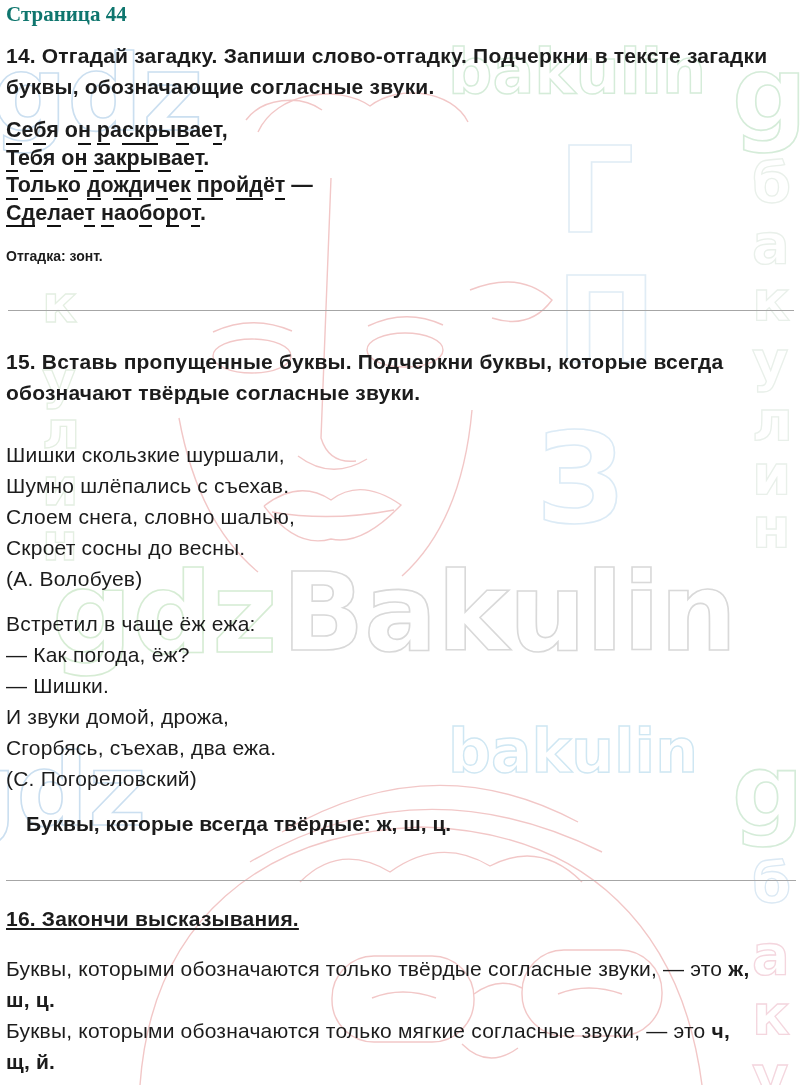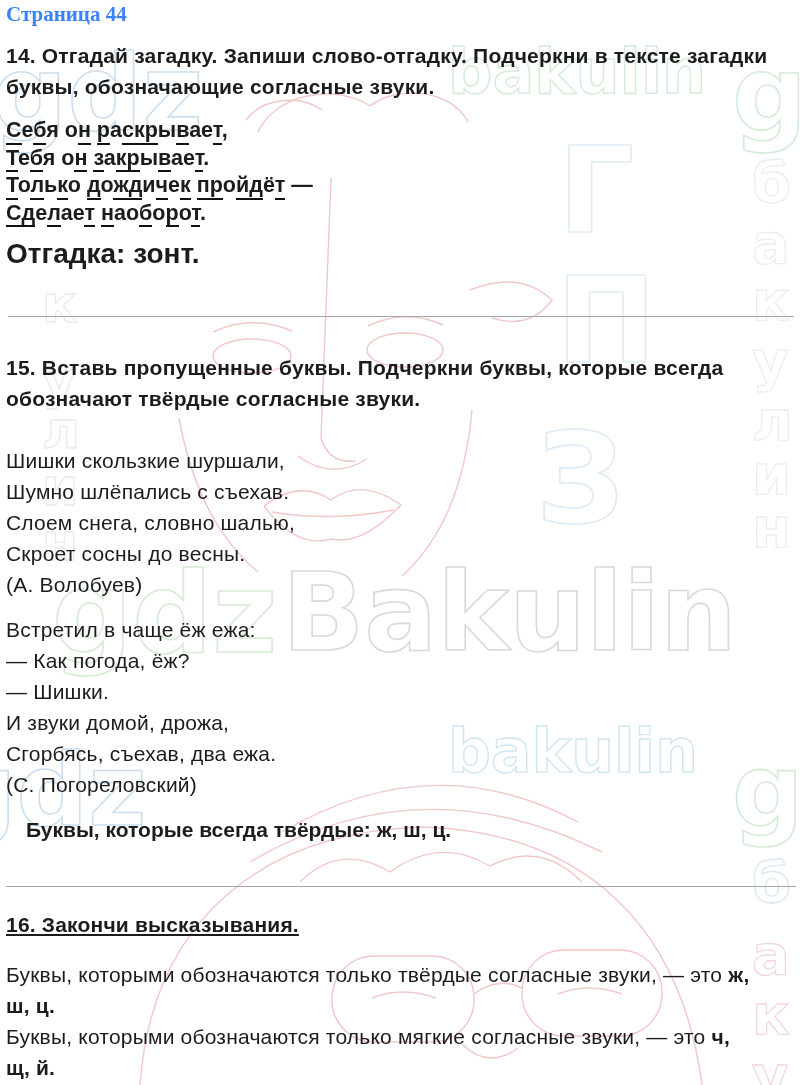--- a/index.html
+++ b/index.html
@@ -3,28 +3,28 @@
 <meta charset="utf-8">
 <style>
   * { margin:0; padding:0; box-sizing:border-box; }
   html,body { width:800px; height:1085px; background:#fff; overflow:hidden;
               font-family:"Liberation Sans", sans-serif; color:#1c1c1c; }
   .page { position:relative; width:800px; height:1085px; }
   .bg { position:absolute; left:0; top:0; z-index:0; }
   .content { position:relative; z-index:1; padding:2px 8px 0 6px; }
 
   .page-title { font-family:"Liberation Serif", serif; font-weight:bold;
-                font-size:21px; color:#3b82f6; }
+                font-size:21px; color:#0f766e; }
 
   .task-heading { font-weight:bold; font-size:21px; line-height:31px;
                   letter-spacing:0.2px; max-width:782px; }
   .h14 { margin-top:13px; }
   .riddle { margin-top:15px; font-weight:bold; font-size:21.5px; line-height:27.5px; }
   .riddle u { text-decoration:none; border-bottom:2.5px solid #111; padding-bottom:0.5px; }
-  .bold-line { margin-top:11px; font-weight:bold; font-size:28px; }
+  .bold-line { margin-top:21px; font-weight:bold; font-size:14px; }
 
   .divider { border:none; border-top:1px solid #a6a6a6; margin:0; }
   .hr1 { margin-top:46px; margin-left:2px; width:786px; }
   .hr2 { margin-top:41px; width:790px; }
 
   .h15 { margin-top:35px; }
   .poem { margin-top:31px; font-size:21px; line-height:31px; letter-spacing:0.2px; }
   .poem2 { margin-top:14px; }
   .answer15 { margin-top:14px; font-weight:bold; font-size:21px; line-height:31px;margin-left:20px; }
 

